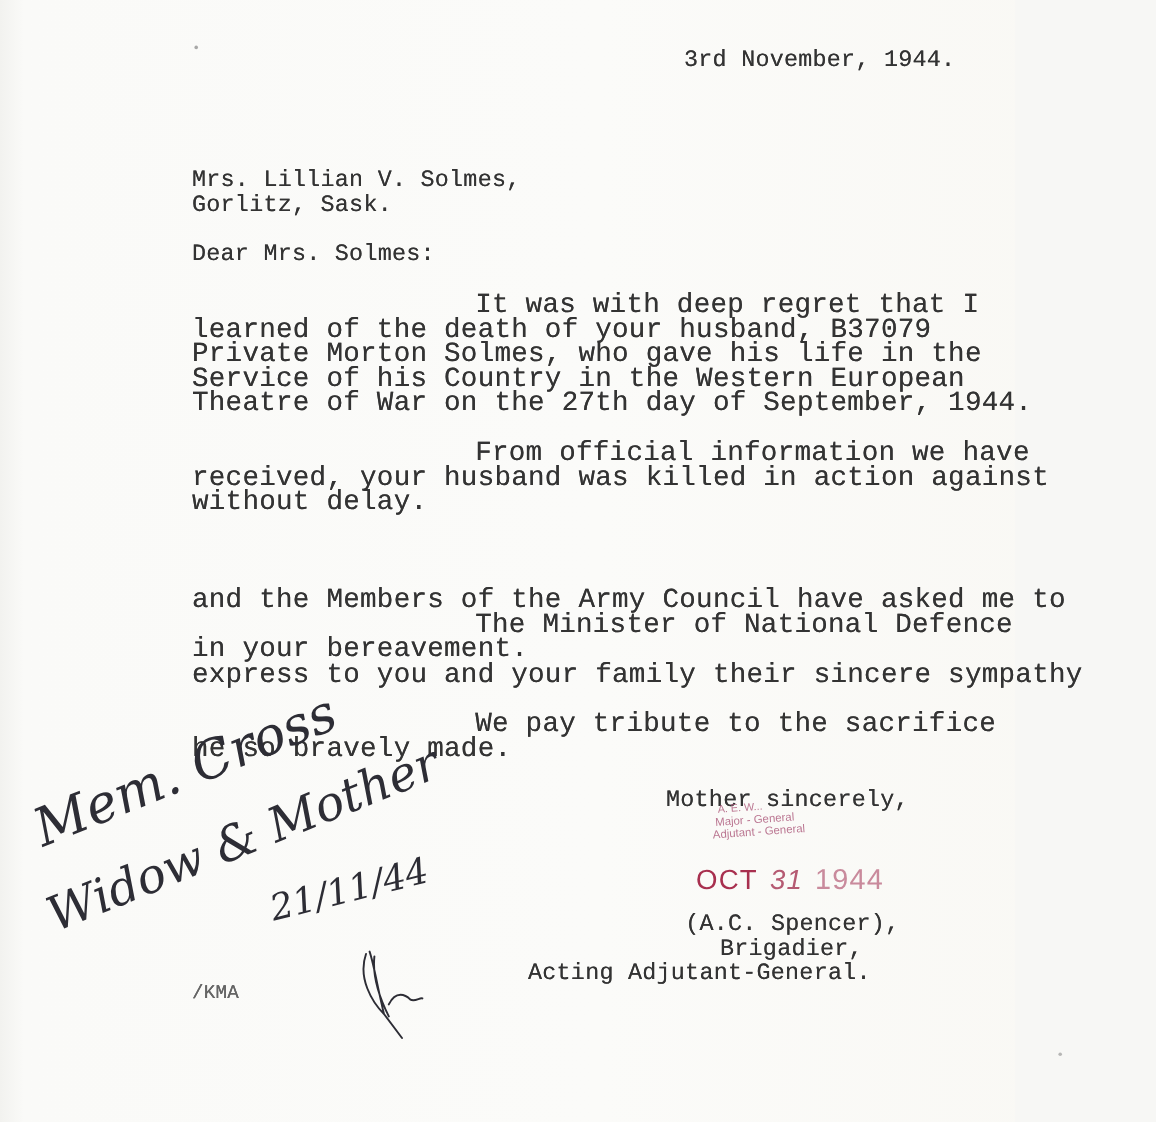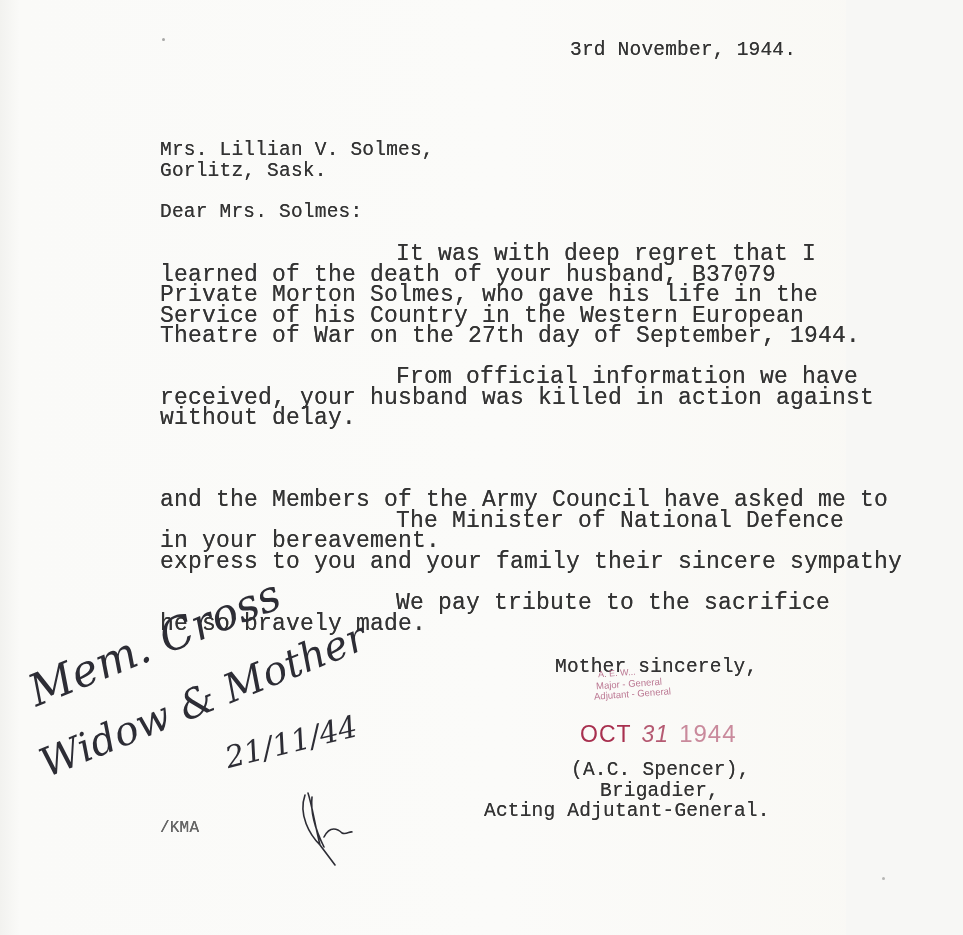--- a/index.html
+++ b/index.html
@@ -40,21 +40,21 @@
   .para .indent { padding-left: 236px; }
 
   .p1 { top: 244px; }
   .p2 { top: 367px; }
   .p3 { top: 490px; }
   .p4 { top: 593px; }
 
   .closing { left: 555px; top: 657px; }
   .signer1 { left: 555px; top: 760px; margin-left: 16px; }
   .signer2 { left: 600px; top: 781px; }
-  .signer3 { left: 440px; top: 801px; margin-left: 44px; }
+  .signer3 { left: 440px; top: 801px; }
   .initials { left: 160px; top: 818px; font-size: 16px; color: #666; }
 
   .stamp {
     position: absolute;
     font-family: "Liberation Sans", "DejaVu Sans", sans-serif;
     color: #b06080;
     font-size: 9.5px;
     line-height: 10.5px;
     transform: rotate(-4deg);
     opacity: 0.85;

